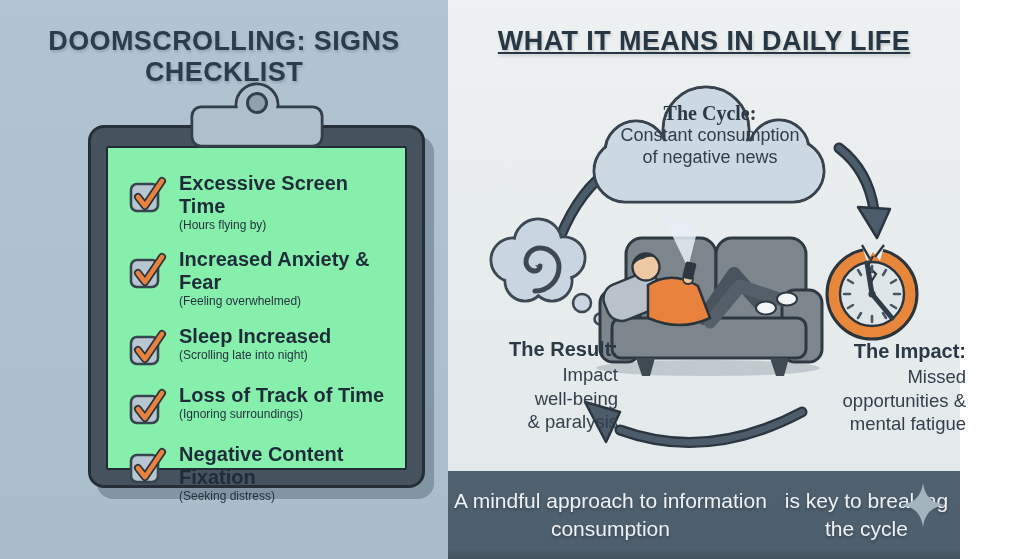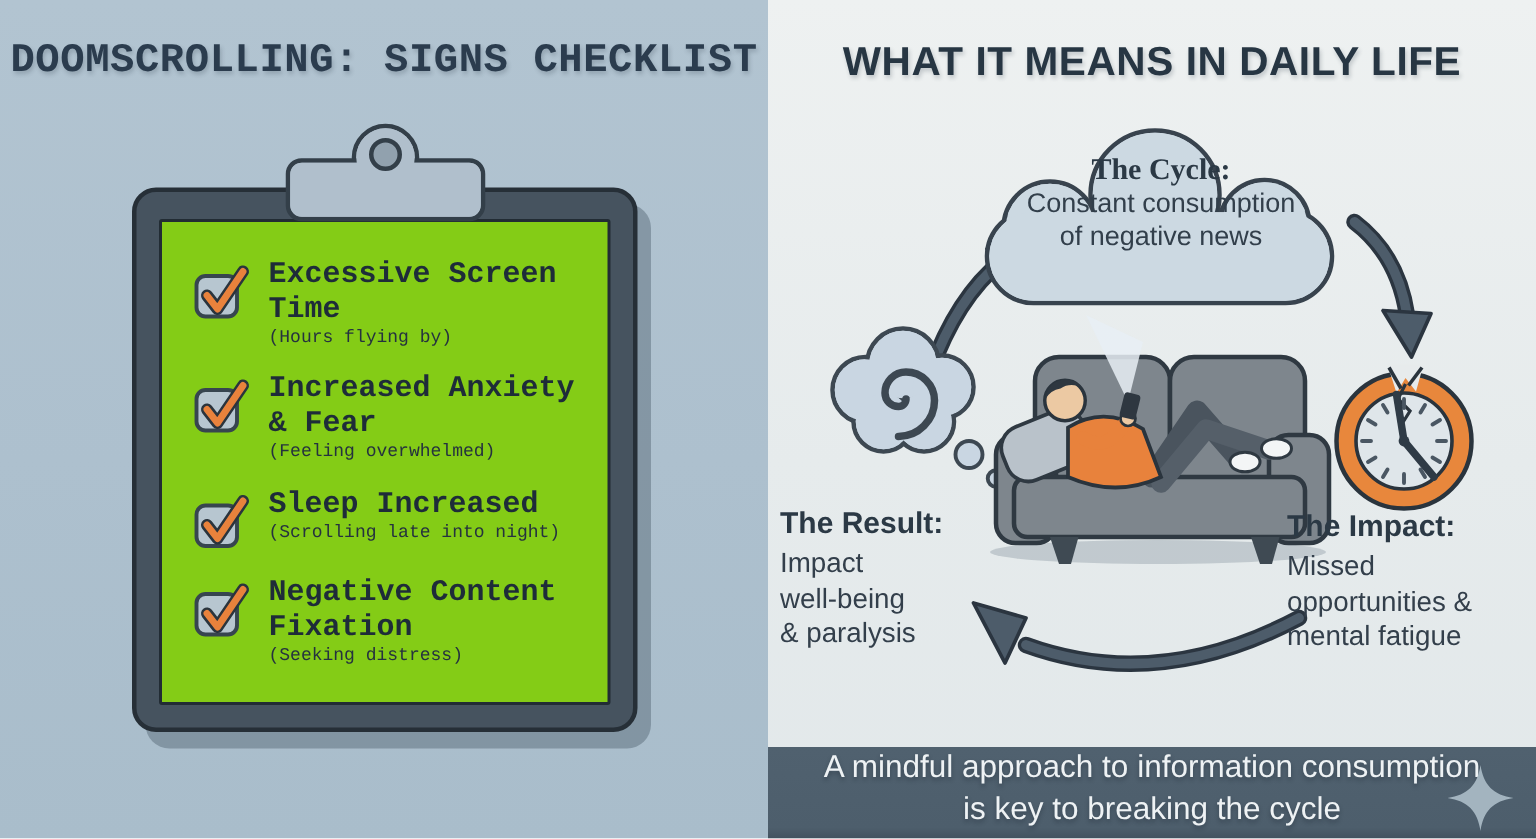--- a/index.html
+++ b/index.html
@@ -3,75 +3,74 @@
 <meta charset="utf-8">
 <style>
   * { margin: 0; padding: 0; box-sizing: border-box; }
   html, body { width: 1024px; height: 559px; }
   body { font-family: "Liberation Sans", sans-serif; overflow: hidden; }
 
   .stage { position: relative; width: 1024px; height: 559px; display: flex; }
 
   
   .panel-left {
-    position: relative; width: 512px; height: 559px;
+    position: relative; width: 448px; height: 559px;
     background: linear-gradient(180deg, #b2c4d1 0%, #adc0ce 55%, #a9bdcb 100%);
-    font-family: Liberation Mono, monospace;
   }
   .panel-right {
     position: relative; width: 512px; height: 559px;
     background: linear-gradient(180deg, #eef1f1 0%, #e6ebec 55%, #e2e8ea 100%);
   }
   .big-title {
     position: absolute; left: 0; right: 0; top: 26px;
     text-align: center; font-size: 27px; font-weight: 700;
     color: #2b3c4e; letter-spacing: 0.4px;
     text-shadow: 1px 2px 3px rgba(30,45,60,0.22);
   }
-  .panel-right .big-title { color: #273643; }
+  .panel-right .big-title { color: #273643; text-decoration: underline; }
 
   .clipboard-board {
     position: absolute; left: 88px; top: 125px; width: 337px; height: 363px;
     background: #46535f; border: 3px solid #262f37; border-radius: 16px;
     box-shadow: 9px 11px 0 rgba(83,99,113,0.45);
     z-index: 1;
   }
   .clipboard-paper {
     position: absolute; left: 15px; right: 15px; top: 18px; bottom: 15px;
-    background: #84cc16; border: 2px solid #222c34; border-radius: 2px;
+    background: #86efac; border: 2px solid #222c34; border-radius: 2px;
     padding: 24px 10px 10px 20px;
     display: flex; flex-direction: column; gap: 16px;
   }
   .clip-svg { position: absolute; left: 185px; top: 82px; z-index: 3; }
 
   .check-item { display: flex; align-items: flex-start; gap: 11px; }
   .check-item svg { flex: 0 0 auto; margin-top: 1px; }
   .check-label { font-size: 20px; font-weight: 700; color: #1e2c39; line-height: 1.15; }
   .check-note  { font-size: 12px; font-weight: 400; color: #25323f; line-height: 1.2; }
 
   
   .scene-svg { position: absolute; left: 0; top: 0; z-index: 1; }
 
   .cloud-text {
     position: absolute; left: 148px; top: 102px; width: 228px;
     text-align: center; z-index: 2; color: #2b3945;
   }
   .cloud-text .h { font-size: 20px; font-weight: 700; font-family: Liberation Serif, serif; }
   .cloud-text .l { font-size: 18px; font-weight: 400; line-height: 1.22; color: #323f4b; }
 
-  .side-note { position: absolute; z-index: 2; text-align: left; color: #2b3945; }
+  .side-note { position: absolute; z-index: 2; text-align: right; color: #2b3945; }
   .side-note .h { font-size: 20px; font-weight: 700; margin-bottom: 2px; }
   .side-note .l { font-size: 18.5px; font-weight: 400; line-height: 1.28; color: #333f4b; }
   .note-result { left: 8px;  top: 338px; width: 162px; }
   .note-impact { left: 346px; top: 340px; width: 172px; }
 
   .banner {
-    position: absolute; left: 0; right: 0; bottom: 0; height: 61px; z-index: 4;
+    position: absolute; left: 0; right: 0; bottom: 0; height: 88px; z-index: 4;
     background: linear-gradient(180deg, #50616f 0%, #4d5e6c 88%, #42525f 100%);
-    display: flex; flex-direction: column; align-items: center; justify-content: flex-start;
+    display: flex; flex-direction: row; align-items: center; justify-content: center;
     color: #eef2f4; font-size: 21px; line-height: 1.35; text-align: center;
     text-shadow: 0 2px 3px rgba(20,30,40,0.35);
   }
   .banner .sparkle { position: absolute; right: 14px; top: 11px; }
 </style>
 </head>
 <body>
 
 <div class="stage">
 
@@ -122,20 +121,31 @@
             <rect x="3" y="11" width="27" height="27" rx="6" fill="#b7c6d0" stroke="#37454f" stroke-width="2.6"></rect>
             <path d="M10 24 L17 33 L34 8" fill="none" stroke="#2a343d" stroke-width="8" stroke-linecap="round" stroke-linejoin="round"></path>
             <path d="M10 24 L17 33 L34 8" fill="none" stroke="#e8823c" stroke-width="4.6" stroke-linecap="round" stroke-linejoin="round"></path>
           </svg>
           <div>
             <div class="check-label">Sleep Increased</div>
             <div class="check-note">(Scrolling late into night)</div>
           </div>
         </div>
 
+        <div class="check-item">
+          <svg width="40" height="42" viewBox="0 0 40 42">
+            <rect x="3" y="11" width="27" height="27" rx="6" fill="#b7c6d0" stroke="#37454f" stroke-width="2.6"></rect>
+            <path d="M10 24 L17 33 L34 8" fill="none" stroke="#2a343d" stroke-width="8" stroke-linecap="round" stroke-linejoin="round"></path>
+            <path d="M10 24 L17 33 L34 8" fill="none" stroke="#e8823c" stroke-width="4.6" stroke-linecap="round" stroke-linejoin="round"></path>
+          </svg>
+          <div>
+            <div class="check-label">Loss of Track of Time</div>
+            <div class="check-note">(Ignoring surroundings)</div>
+          </div>
+        </div>
 
         <div class="check-item">
           <svg width="40" height="42" viewBox="0 0 40 42">
             <rect x="3" y="11" width="27" height="27" rx="6" fill="#b7c6d0" stroke="#37454f" stroke-width="2.6"></rect>
             <path d="M10 24 L17 33 L34 8" fill="none" stroke="#2a343d" stroke-width="8" stroke-linecap="round" stroke-linejoin="round"></path>
             <path d="M10 24 L17 33 L34 8" fill="none" stroke="#e8823c" stroke-width="4.6" stroke-linecap="round" stroke-linejoin="round"></path>
           </svg>
           <div>
             <div class="check-label">Negative Content Fixation</div>
             <div class="check-note">(Seeking distress)</div>

